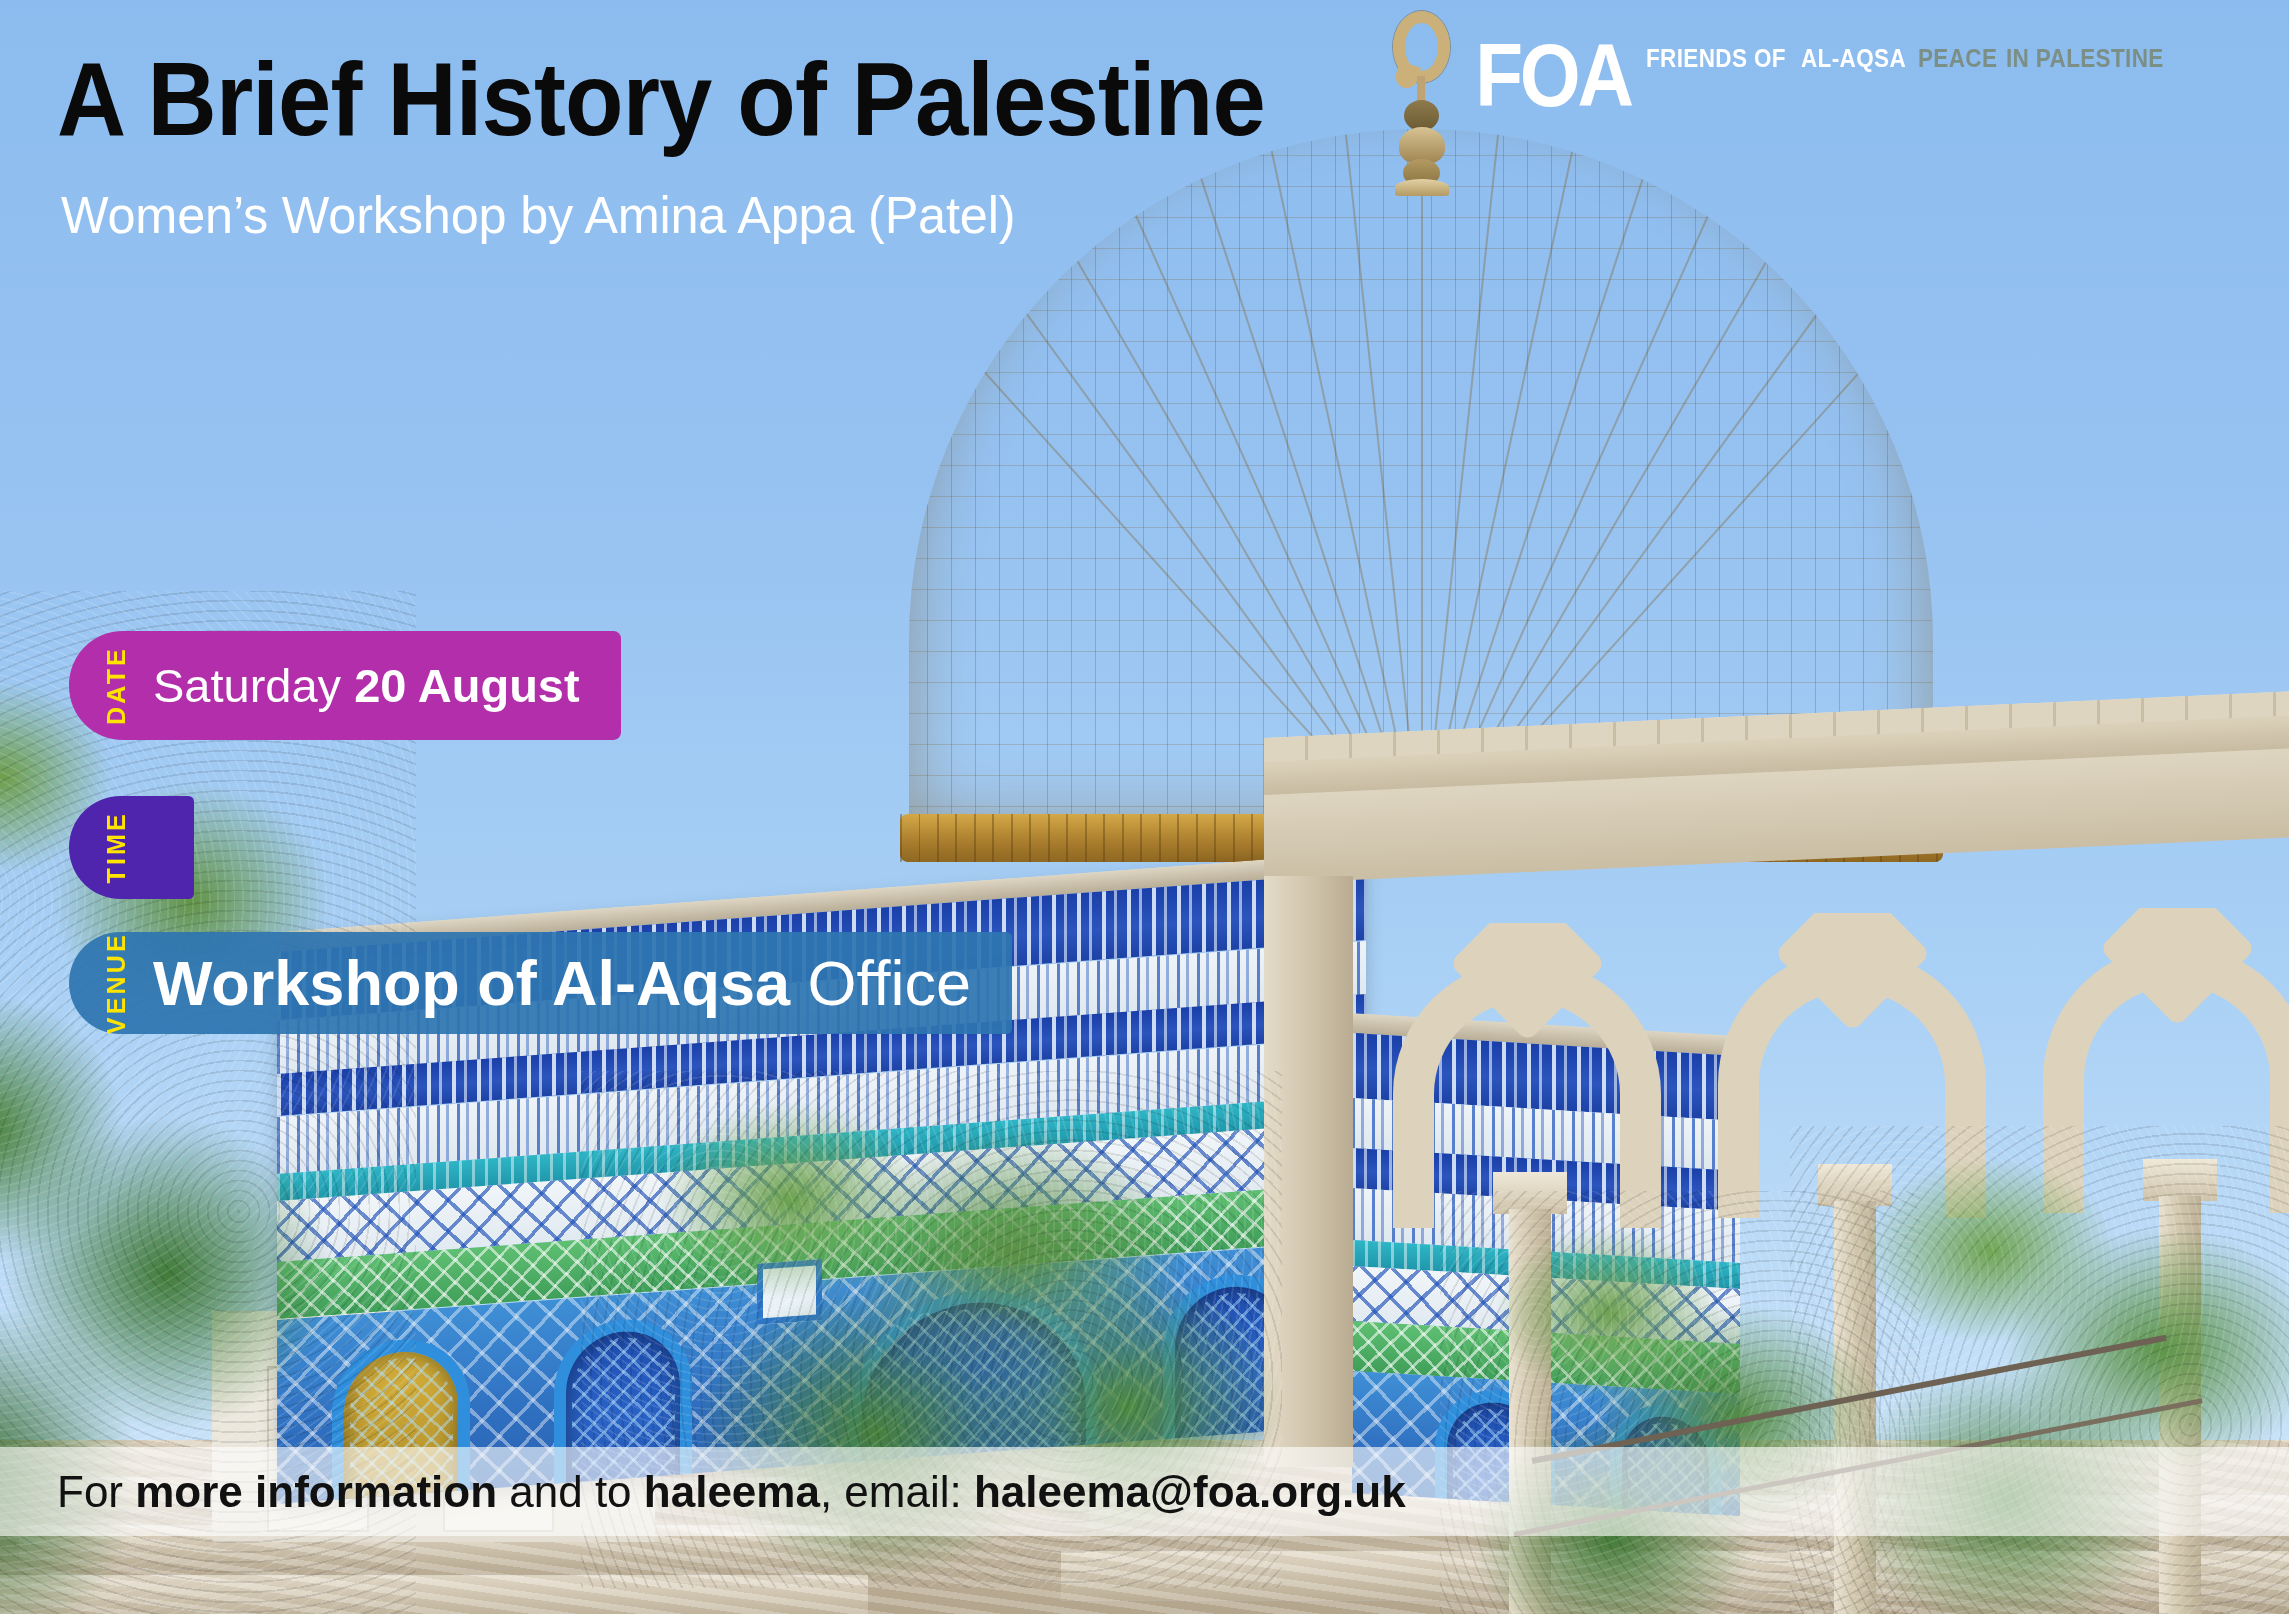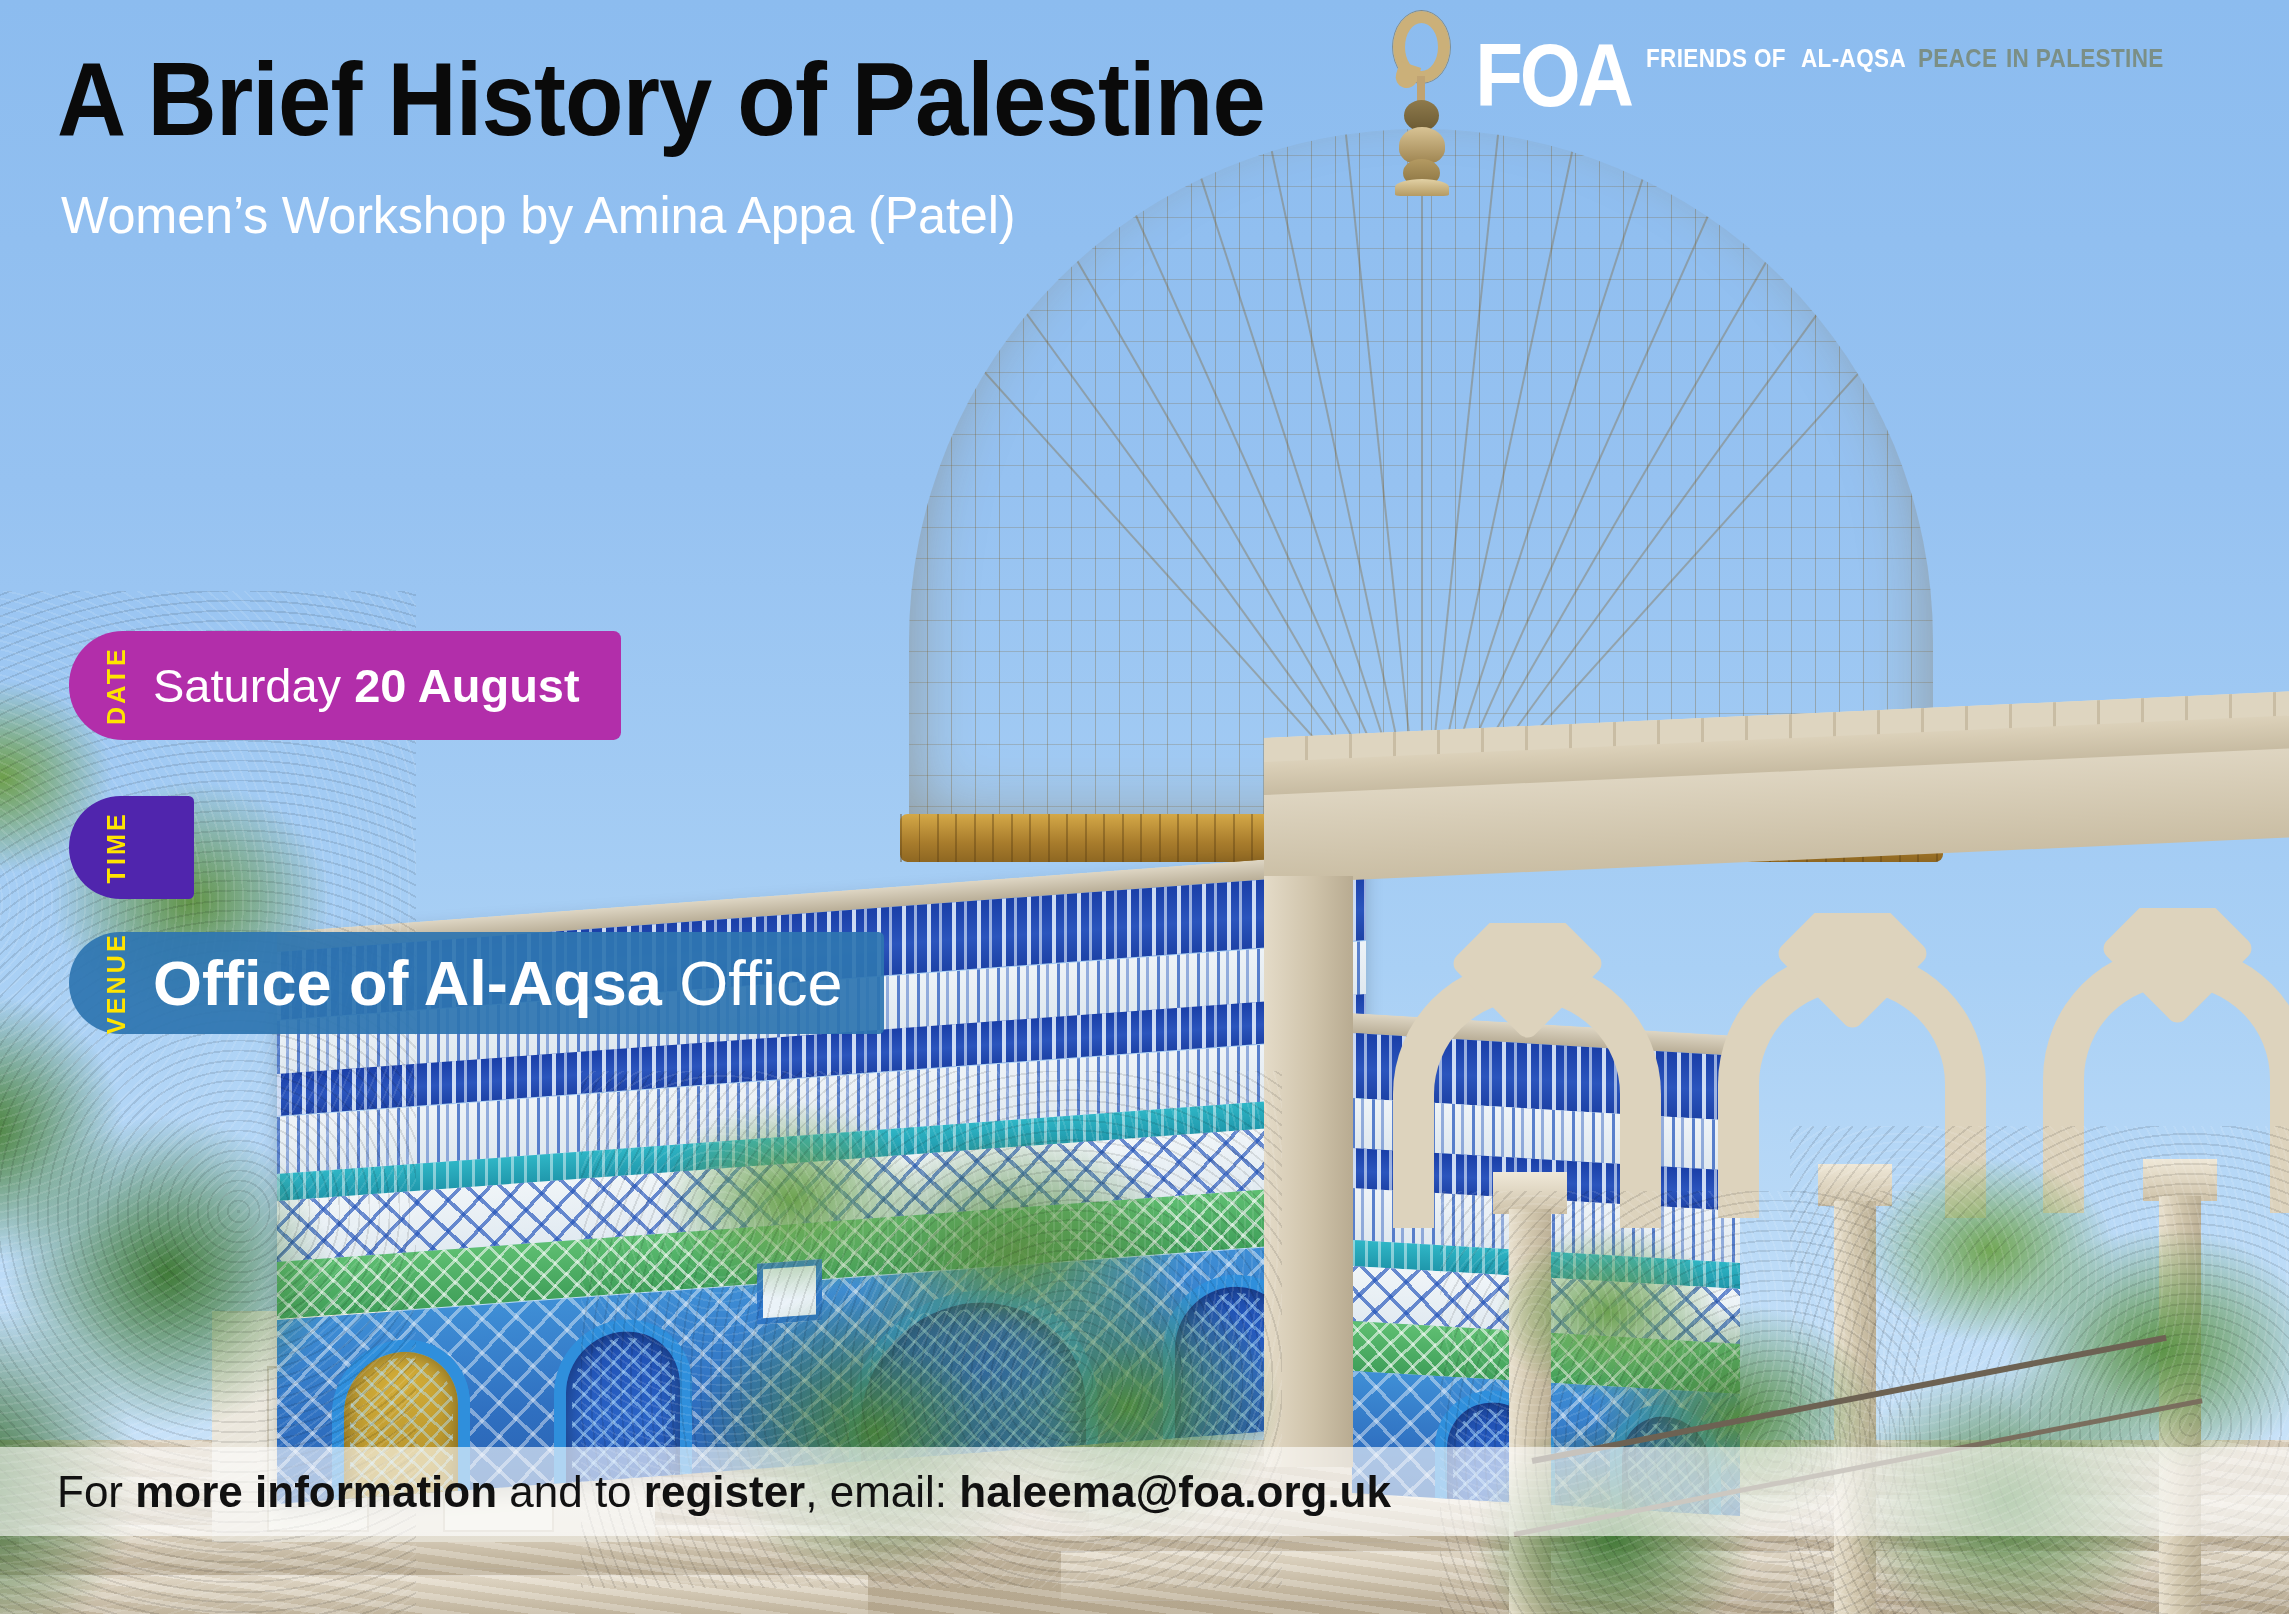--- a/index.html
+++ b/index.html
@@ -395,26 +395,26 @@
       </span>
     </div>
 
     <div class="badge" id="badge-time">
       <span class="tag">TIME</span>
     </div>
 
     <div class="badge" id="badge-venue">
       <span class="tag">VENUE</span>
       <span class="txt">
-        <span class="bold">Office of Al-Aqsa</span><span class="reg"> Office</span>
+        <span class="bold">Workshop of Al-Aqsa</span><span class="reg"> Office</span>
       </span>
     </div>
 
 
     <div class="footer">
       <div class="ftext">
-        <span class="fr">For </span><span class="fb">more information</span><span class="fr"> and to </span><span class="fb">register</span><span class="fr">, email: </span><span class="femail">haleema@foa.org.uk</span>
+        <span class="fr">For </span><span class="fb">more information</span><span class="fr"> and to </span><span class="fb">haleema</span><span class="fr">, email: </span><span class="femail">haleema@foa.org.uk</span>
       </div>
     </div>
 
   </div>
 </div>
 
 
 </body></html>

